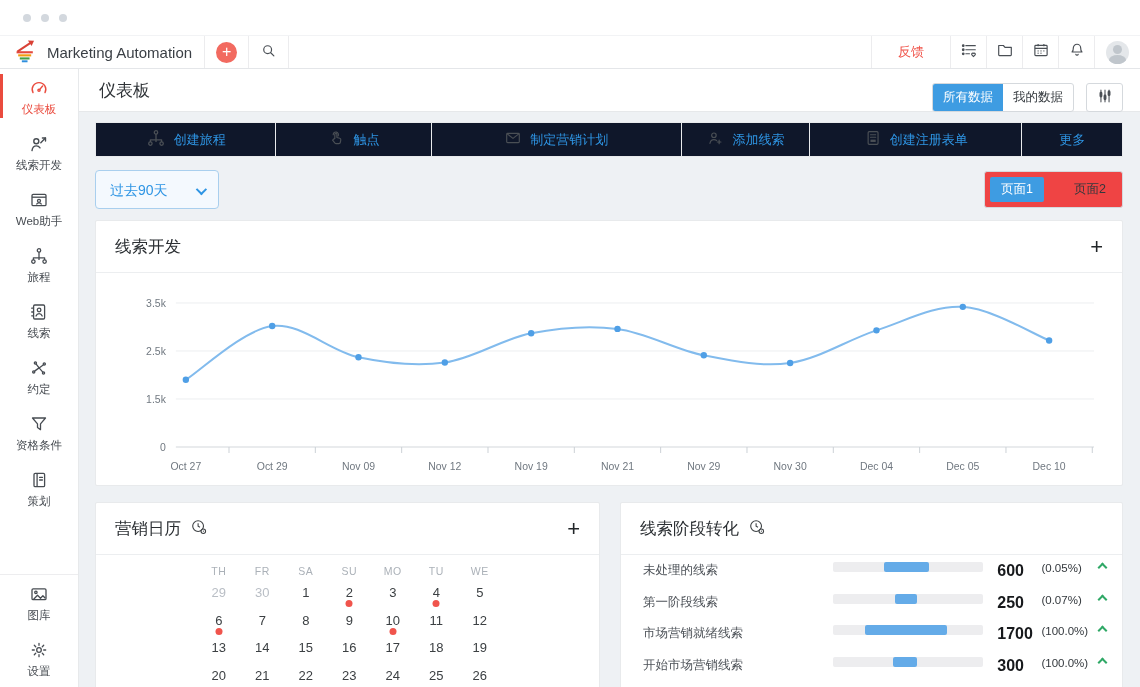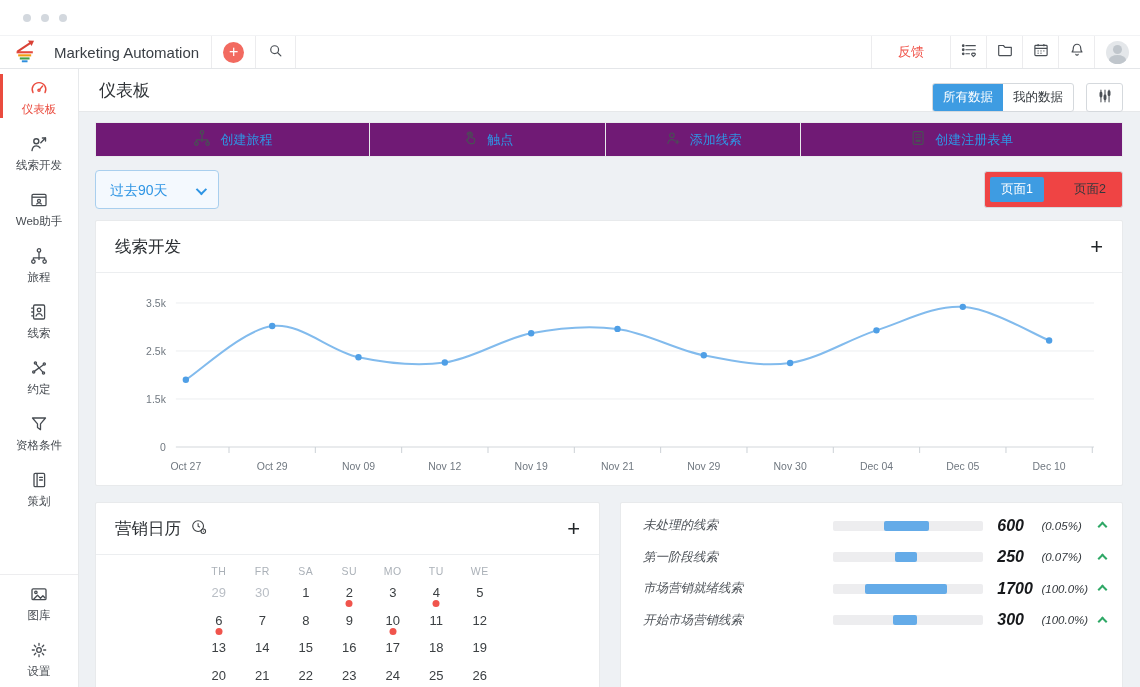--- a/index.html
+++ b/index.html
@@ -5,21 +5,21 @@
   * { margin:0; padding:0; box-sizing:border-box; }
   html,body { width:1140px; height:687px; overflow:hidden; background:#fff;
     font-family:"Liberation Sans","DejaVu Sans",sans-serif; }
 
   
   .window-bar { height:36px; display:flex; align-items:center; padding-left:23px; gap:10px; background:#fff; border-bottom:1px solid #f2f3f5; }
   .win-dot { width:8px; height:8px; border-radius:50%; background:#d3d8de; }
 
   
   .app-bar { height:33px; border-bottom:1px solid #e4e6e9; display:flex; align-items:stretch; }
-  .brand { display:flex; align-items:center; gap:15px; padding:0 12px; border-right:1px solid #ececee; }
+  .brand { display:flex; align-items:center; gap:8px; padding:0 12px; border-right:1px solid #ececee; }
   .brand-title { font-size:15px; color:#3a3f45; white-space:nowrap; }
   .bar-cell { display:flex; align-items:center; justify-content:center; padding:0 11px; border-right:1px solid #ececee; cursor:pointer; }
   .plus-btn { width:21px; height:21px; border-radius:50%; background:#f26a60; color:#fff; display:flex; align-items:center; justify-content:center; font-size:16px; line-height:1; }
   .bar-spacer { flex:1; }
   .feedback { color:#f0554b; font-size:13px; padding:0 26px; border-left:1px solid #ececee; }
   .icon-cell { width:36px; }
   .avatar { width:23px; height:23px; border-radius:50%; background:#e4e7ea; overflow:hidden; position:relative; }
   .avatar::before { content:''; position:absolute; width:9px; height:9px; border-radius:50%; background:#c0c6cc; left:7px; top:4px; }
   .avatar::after { content:''; position:absolute; width:17px; height:10px; border-radius:50% 50% 0 0; background:#c0c6cc; left:3px; top:14px; }
 
@@ -39,21 +39,21 @@
   .page-header { height:43px; background:#fff; border-bottom:1px solid #e6e8ea; display:flex; align-items:center; padding:0 17px 0 20px; flex:none; }
   .page-title { font-size:17px; color:#2f3337; }
   .header-right { margin-left:auto; display:flex; gap:12px; align-items:center;margin-top:15px; }
   .segmented { display:flex; border:1px solid #d5d9dd; border-radius:3px; overflow:hidden; background:#fff; }
   .segment { padding:5px 10px; font-size:12.5px; color:#33383d; cursor:pointer; white-space:nowrap; }
   .segment.active { background:#3e9ce2; color:#fff; }
   .icon-btn { width:37px; height:29px; border:1px solid #d5d9dd; border-radius:3px; background:#fff; display:flex; align-items:center; justify-content:center; cursor:pointer; }
 
   .content { padding:10px 17px 0 16px; }
 
-  .actions-row { background:#701a75; border:1px solid #e8eaec; display:flex; height:35px; }
+  .actions-row { background:#0f172a; border:1px solid #e8eaec; display:flex; height:35px; }
   .action-cell { display:flex; align-items:center; justify-content:center; gap:8px; border-right:1px solid #e8eaec; font-size:13px; color:#2e95e4; cursor:pointer; }
   .action-cell:last-child { border-right:none; }
   .action-cell svg { color:#4a4f55; }
 
   .filter-row { display:flex; align-items:center; margin:13px 0 11px; }
   .date-filter { display:flex; align-items:center; gap:28px; padding:11px 14px 8px; background:#f4f9fe; border:1px solid #a9cfee; border-radius:4px; color:#2e95e4; font-size:14px; cursor:pointer; }
   .chev-down { width:8px; height:8px; border-right:2px solid #2e95e4; border-bottom:2px solid #2e95e4; transform:rotate(45deg) translateY(-2px); }
   .page-toggle { margin-left:auto; background:#ef4444; border:1px solid #d5d9dd; border-radius:3px; padding:5px; display:flex; gap:19px; }
   .page-chip { padding:4px 11px; font-size:12.5px; color:#33383d; border-radius:2px; cursor:pointer; }
   .page-chip.active { background:#3e9ce2; color:#fff; }
@@ -71,21 +71,21 @@
   .conv-card { flex:1; height:300px; overflow:hidden; }
 
   .calendar { margin:5px 0 0 101px; }
   .cal-grid { display:grid; grid-template-columns:repeat(7,43.5px); }
   .cal-head-cell { height:22px; font-size:10.5px; color:#abb1b8; display:flex; align-items:center; justify-content:center; letter-spacing:.5px; }
   .cal-cell { height:27.5px; position:relative; display:flex; justify-content:center; font-size:13px; color:#3c4043; padding-top:3px; cursor:pointer; }
   .cal-cell.muted { color:#b9bec5; }
   .cal-dot { position:absolute; top:18px; left:50%; transform:translateX(-50%); width:7px; height:7px; border-radius:50%; background:#f0544c; }
 
   .conv-rows { padding:7px 16px 0 22px; }
-  .conv-row { display:flex; align-items:center; height:31.5px;font-style:italic; }
+  .conv-row { display:flex; height:31.5px; }
   .conv-label { width:198px; font-size:12.5px; color:#4d5258; }
   .conv-track { width:156px; height:10px; background:#ededef; border-radius:2px; position:relative; margin-right:14px; }
   .conv-fill { position:absolute; top:0; height:100%; background:#64abe8; border-radius:2px; }
   .conv-value { width:46px; font-size:16px; font-weight:700; color:#17191c; }
   .conv-pct { width:58px; font-size:11.5px; color:#33383d; }
   .caret-up { width:7px; height:7px; border-left:2px solid #2fa866; border-top:2px solid #2fa866; transform:rotate(45deg); margin-left:2px; margin-top:2px; cursor:pointer; }
 </style>
 </head>
 <body>
 
@@ -310,35 +310,45 @@
               </svg></span>
             <span>创建旅程</span>
           </div>
           <div class="action-cell" style="flex: 1.55 1 0%;">
             <span><svg width="18" height="18" viewBox="0 0 20 20" fill="none" stroke="currentColor" stroke-width="1.3" stroke-linecap="round" stroke-linejoin="round">
                 <path d="M6.9 6.3a2.9 2.9 0 1 1 5.4 1.4"></path>
                 <path d="M8.7 10.5V5.9a1.15 1.15 0 0 1 2.3 0v3.6l3.1.8c.8.2 1.3.9 1.2 1.7l-.4 2.6c-.1.9-.9 1.6-1.8 1.6h-2.9c-.6 0-1.2-.3-1.6-.8l-2.4-3 .9-.9z"></path>
               </svg></span>
             <span>触点</span>
           </div>
+          <div class="action-cell" style="flex: 2.5 1 0%;">
+            <span><svg width="18" height="18" viewBox="0 0 20 20" fill="none" stroke="currentColor" stroke-width="1.3" stroke-linejoin="round">
+                <rect x="3" y="4.8" width="14" height="10.4" rx="1"></rect>
+                <path d="M3.5 5.4 10 10.4l6.5-5"></path>
+              </svg></span>
+            <span>制定营销计划</span>
+          </div>
           <div class="action-cell" style="flex: 1.28 1 0%;">
             <span><svg width="18" height="18" viewBox="0 0 20 20" fill="none" stroke="currentColor" stroke-width="1.3" stroke-linecap="round">
                 <circle cx="8.8" cy="6.9" r="2.5"></circle>
                 <path d="M4.4 16c.5-2.8 2.2-4.2 4.4-4.2 1.3 0 2.3.4 3.1 1.2"></path>
                 <path d="M14.6 12.4v4M12.6 14.4h4"></path>
               </svg></span>
             <span>添加线索</span>
           </div>
           <div class="action-cell" style="flex: 2.12 1 0%; text-align: center;">
             <span><svg width="18" height="18" viewBox="0 0 20 20" fill="none" stroke="currentColor" stroke-width="1.3" stroke-linejoin="round">
                 <rect x="4.6" y="3" width="11" height="14" rx="1.2"></rect>
                 <path d="M7.2 6.4h5.8M7.2 9.2h5.8" stroke-linecap="round"></path>
                 <rect x="7.2" y="11.8" width="5.8" height="2.6" fill="currentColor" stroke="none"></rect>
               </svg></span>
             <span>创建注册表单</span>
+          </div>
+          <div class="action-cell" style="flex: 1 1 0%;">
+            <span>更多</span>
           </div>
         </div>
 
       <div class="filter-row">
         <div class="date-filter">
           <span>过去90天</span>
           <span class="chev-down"></span>
         </div>
         <div class="page-toggle">
           <span class="page-chip active">页面1</span>
@@ -448,20 +458,31 @@
                 <div class="cal-cell">22</div>
                 <div class="cal-cell">23</div>
                 <div class="cal-cell">24</div>
                 <div class="cal-cell">25</div>
                 <div class="cal-cell">26</div>
               </div>
           </div>
         </div>
 
         <div class="card conv-card">
+          <div class="card-head">
+            <span class="card-title">线索阶段转化</span>
+            <span>
+              <svg width="18" height="18" viewBox="0 0 20 20" fill="none" stroke="#3c4043" stroke-width="1.2">
+                <circle cx="9" cy="9" r="6"></circle>
+                  <path d="M9 5.9V9l2.1 1.3"></path>
+                <circle cx="14.8" cy="14.8" r="2.5" fill="#fff"></circle>
+                  <path d="M14.8 13.9v1l.7.4" stroke-width=".9"></path>
+              </svg>
+            </span>
+          </div>
           <div class="conv-rows">
               <div class="conv-row">
                 <span class="conv-label">未处理的线索</span>
                 <span class="conv-track">
                   <span class="conv-fill" style="left:34%;width:30%"></span>
                 </span>
                 <span class="conv-value">600</span>
                 <span class="conv-pct">(0.05%)</span>
                 <span class="caret-up"></span>
               </div>

